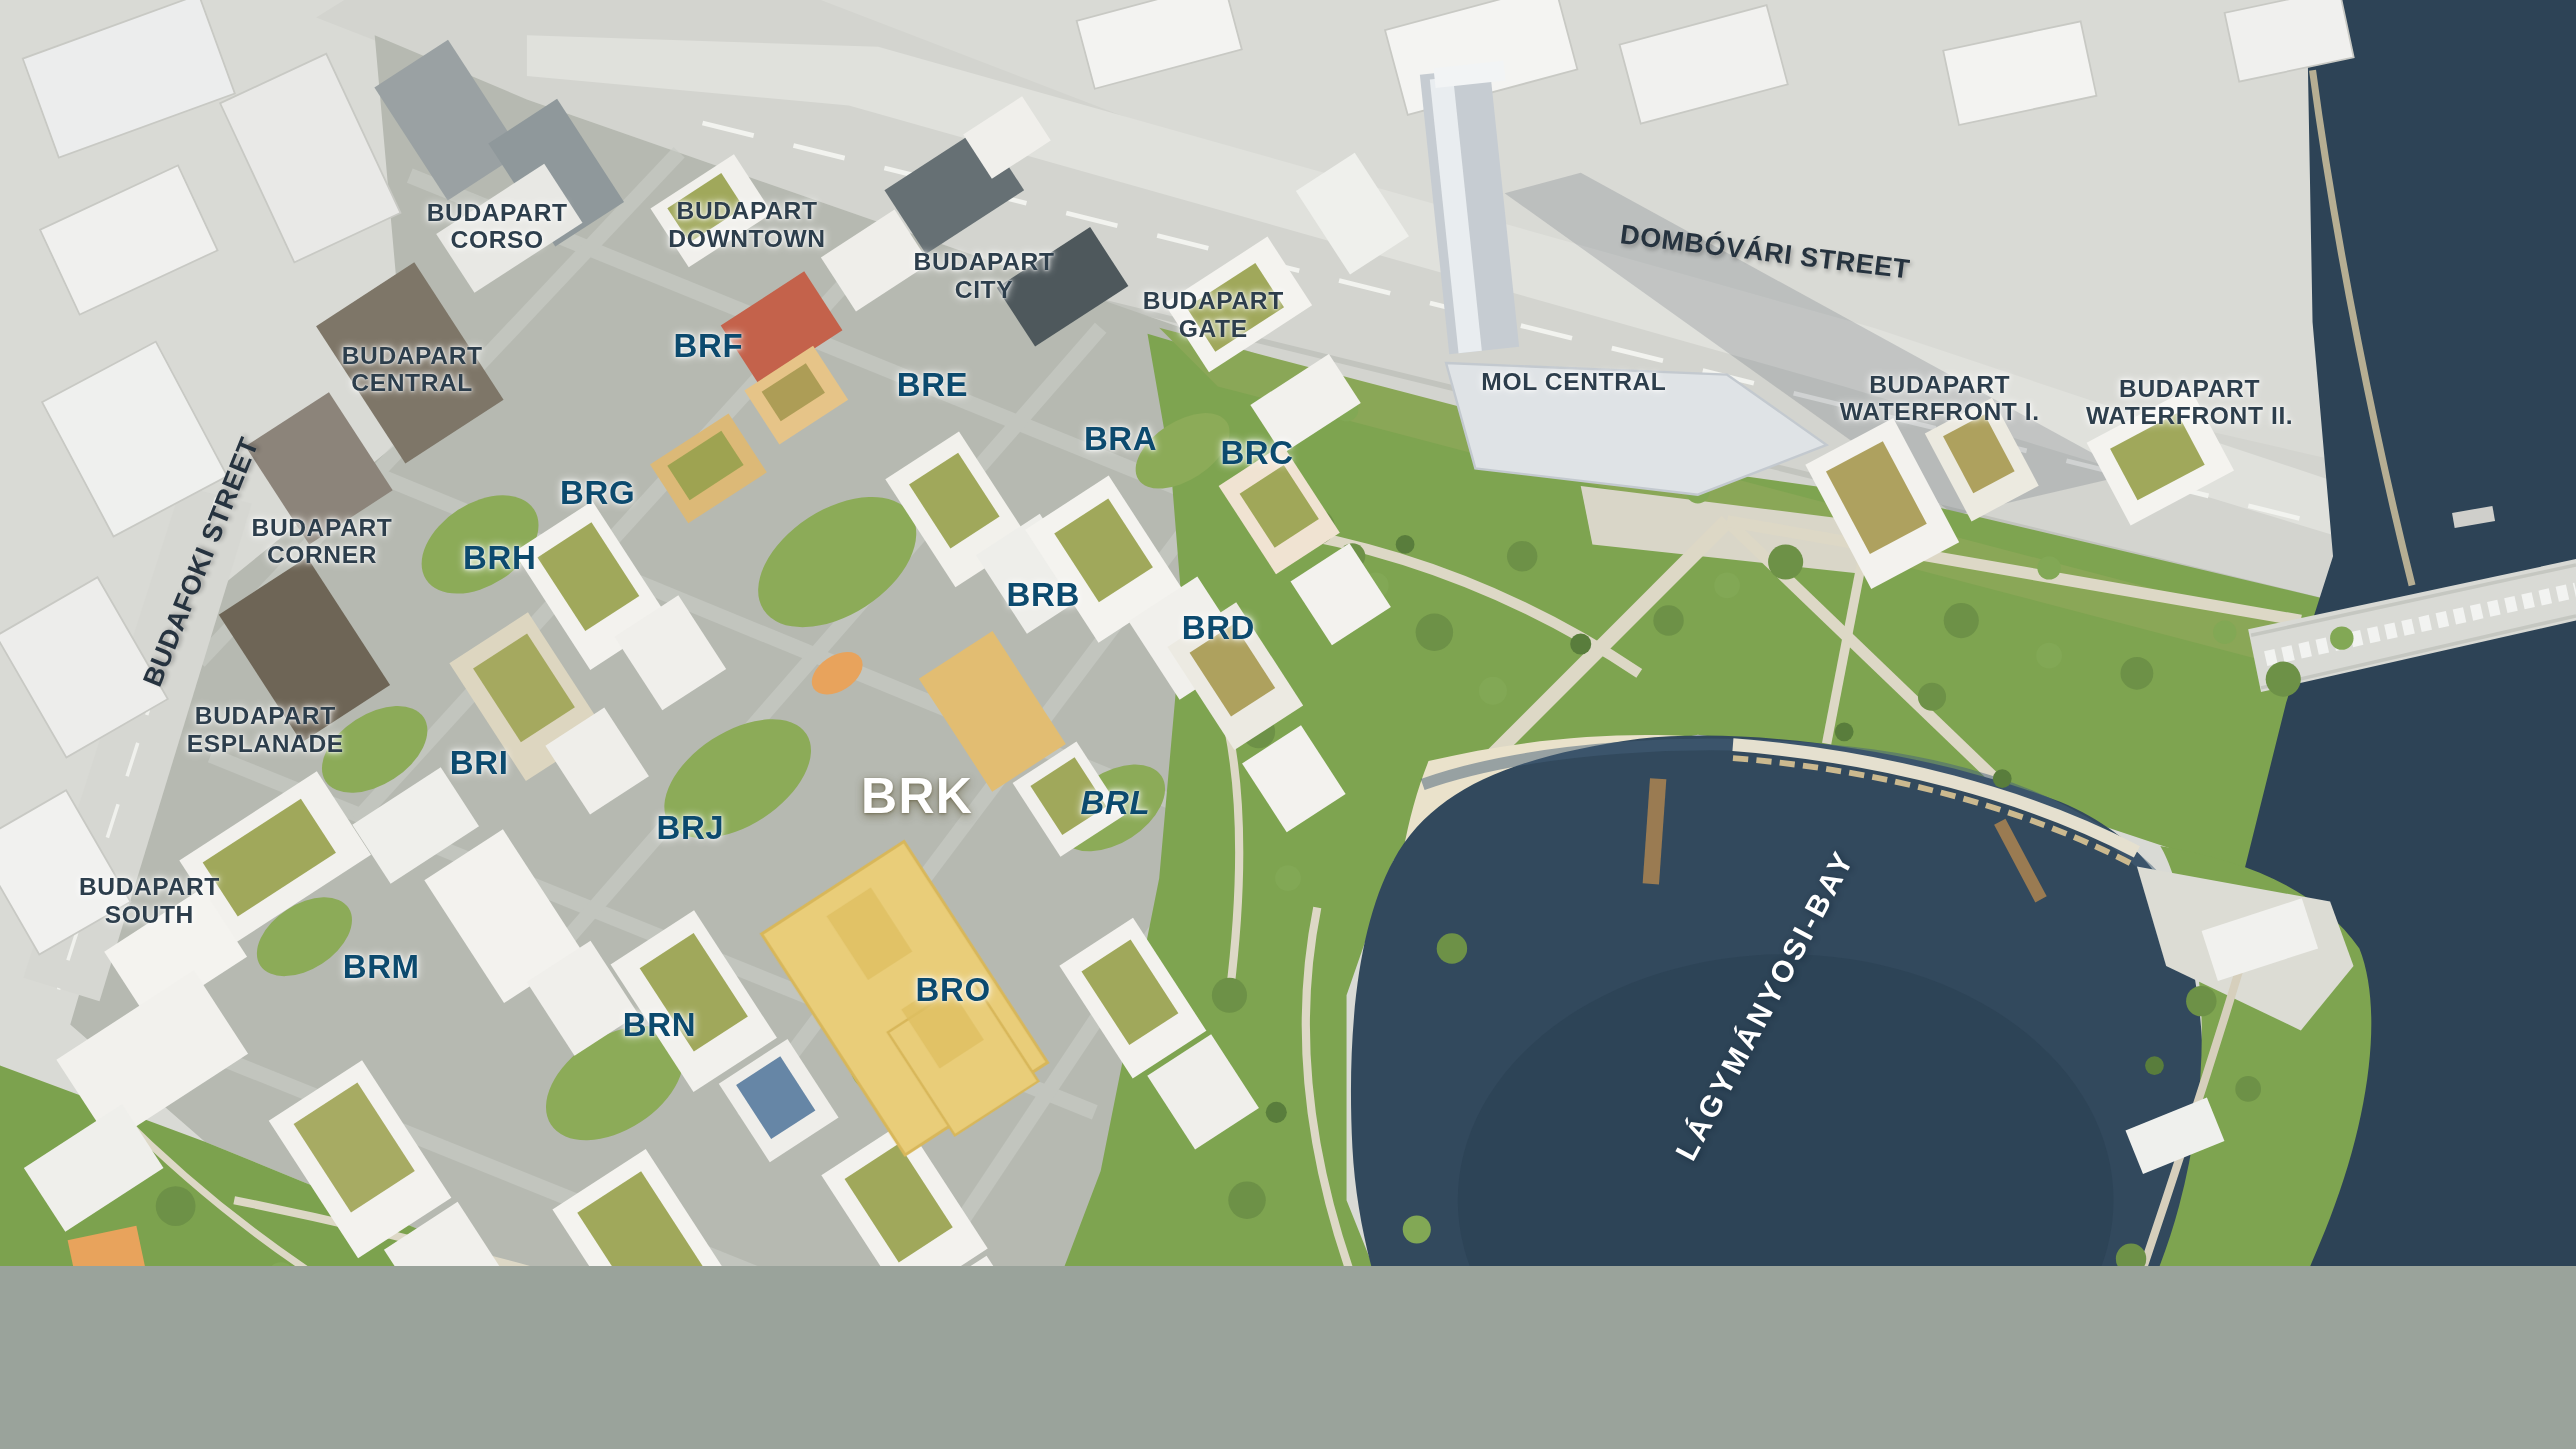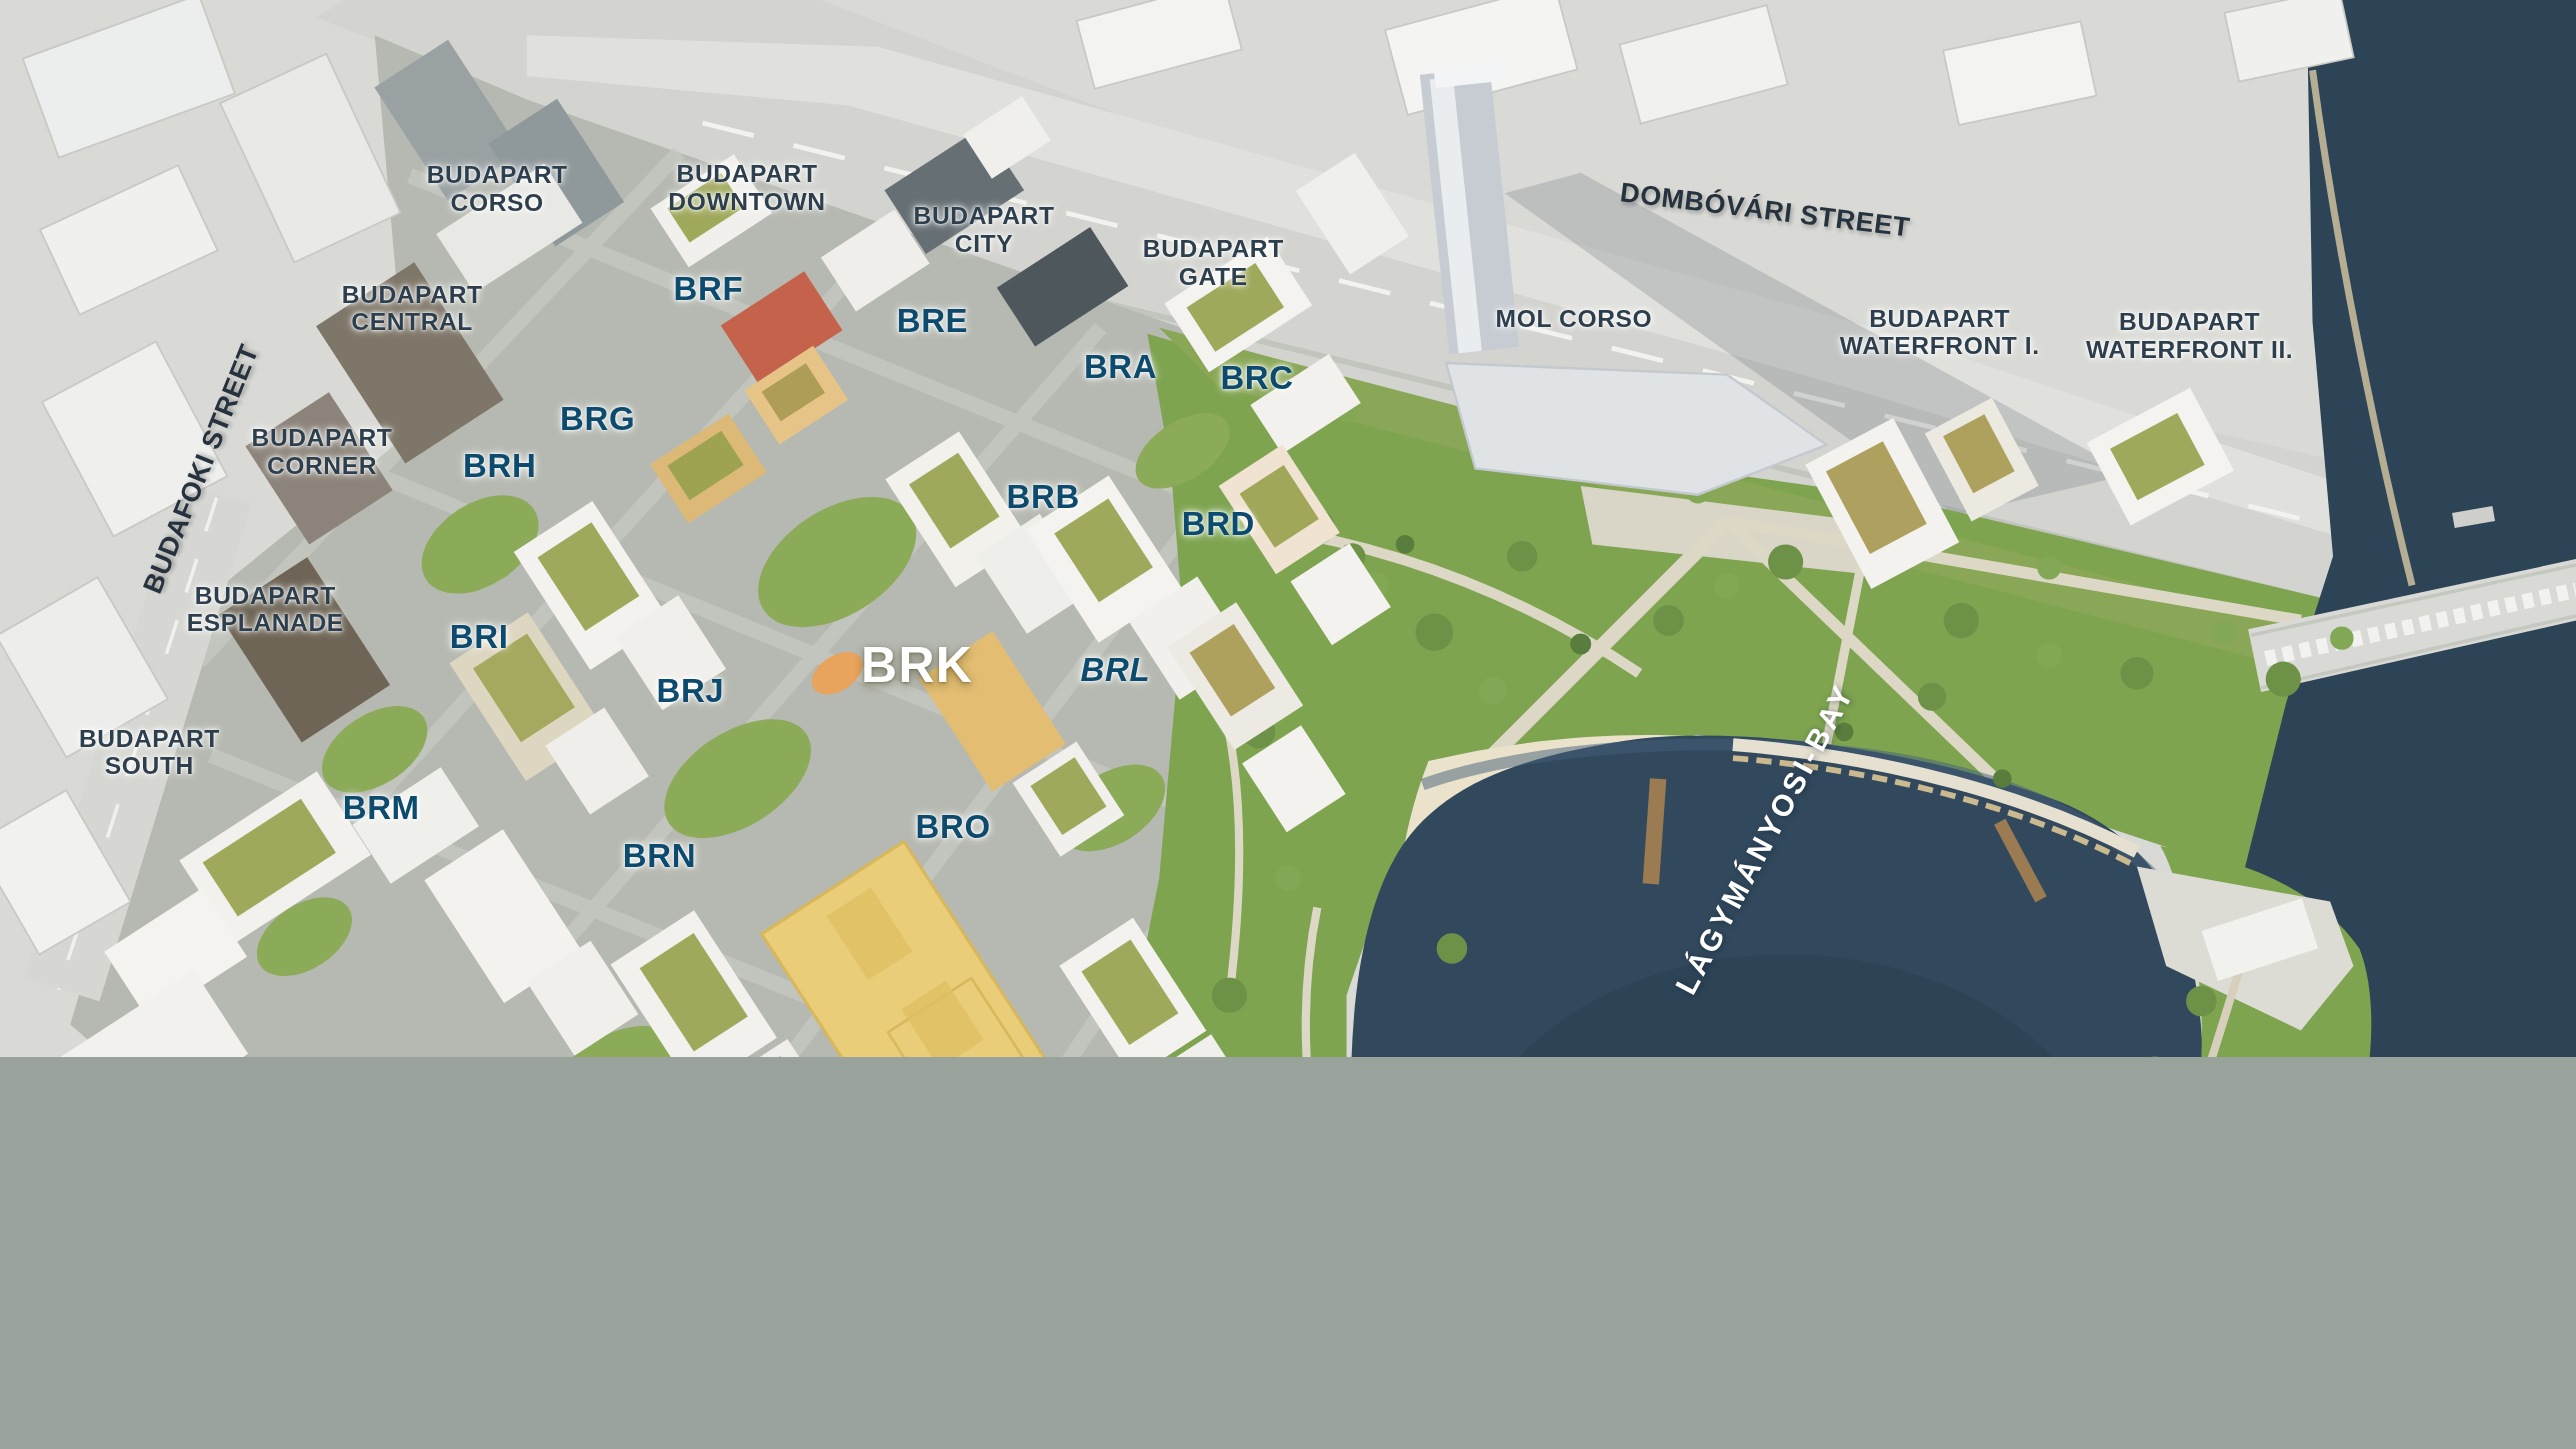--- a/index.html
+++ b/index.html
@@ -1,16 +1,16 @@
 <!DOCTYPE html>
 <html style="font-size:9.4px"><head>
 <meta charset="utf-8">
 <style>
   html,body{margin:0;padding:0;background:#9aa39b;}
-  .stage{position:relative;width:2576px;height:1057px;overflow:hidden;
+  .stage{position:relative;width:2576px;height:1266px;overflow:hidden;
          font-family:"Liberation Sans","DejaVu Sans",sans-serif;}
   .stage svg{position:absolute;inset:0;display:block;}
   .label-layer{position:absolute;inset:0;}
   .map-label{position:absolute;white-space:pre-line;text-align:center;line-height:1.12;
              transform-origin:center;pointer-events:auto;}
   .v-district{font-size:24.6px;font-weight:600;letter-spacing:0.6px;color:#2d3e4c;
      text-shadow:0 0 8.2px rgba(255,255,255,.95),0 0 4.1px rgba(255,255,255,.9),0 0 1.8px rgba(255,255,255,.85);}
   .v-code{font-size:33px;font-weight:600;letter-spacing:0.6px;color:#0c4a6e;
      text-shadow:0 0 8.2px rgba(255,255,255,.95),0 0 4.1px rgba(255,255,255,.9),0 0 1.8px rgba(255,255,255,.85);}
   .v-highlight{font-size:50px;font-weight:700;letter-spacing:1.2px;color:#ffffff;
@@ -320,21 +320,21 @@
       <div class="map-label v-district" style="left: 19.3%; top: 17.9%; transform: translate(-50%, -50%) rotate(0deg);">BUDAPART
 CORSO</div>
       <div class="map-label v-district" style="left: 29%; top: 17.8%; transform: translate(-50%, -50%) rotate(0deg);">BUDAPART
 DOWNTOWN</div>
       <div class="map-label v-district" style="left: 38.2%; top: 21.8%; transform: translate(-50%, -50%) rotate(0deg);">BUDAPART
 CITY</div>
       <div class="map-label v-district" style="left: 47.1%; top: 24.9%; transform: translate(-50%, -50%) rotate(0deg);">BUDAPART
 GATE</div>
       <div class="map-label v-district" style="left: 16%; top: 29.2%; transform: translate(-50%, -50%) rotate(0deg);">BUDAPART
 CENTRAL</div>
-      <div class="map-label v-district" style="left: 61.1%; top: 30.2%; transform: translate(-50%, -50%) rotate(0deg);">MOL CORSO</div>
+      <div class="map-label v-district" style="left: 61.1%; top: 30.2%; transform: translate(-50%, -50%) rotate(0deg);">MOL CENTRAL</div>
       <div class="map-label v-district" style="left: 75.3%; top: 31.5%; transform: translate(-50%, -50%) rotate(0deg);">BUDAPART
 WATERFRONT I.</div>
       <div class="map-label v-district" style="left: 85%; top: 31.8%; transform: translate(-50%, -50%) rotate(0deg);">BUDAPART
 WATERFRONT II.</div>
       <div class="map-label v-district" style="left: 12.5%; top: 42.8%; transform: translate(-50%, -50%) rotate(0deg);">BUDAPART
 CORNER</div>
       <div class="map-label v-district" style="left: 10.3%; top: 57.7%; transform: translate(-50%, -50%) rotate(0deg);">BUDAPART
 ESPLANADE</div>
       <div class="map-label v-district" style="left: 5.8%; top: 71.2%; transform: translate(-50%, -50%) rotate(0deg);">BUDAPART
 SOUTH</div>

